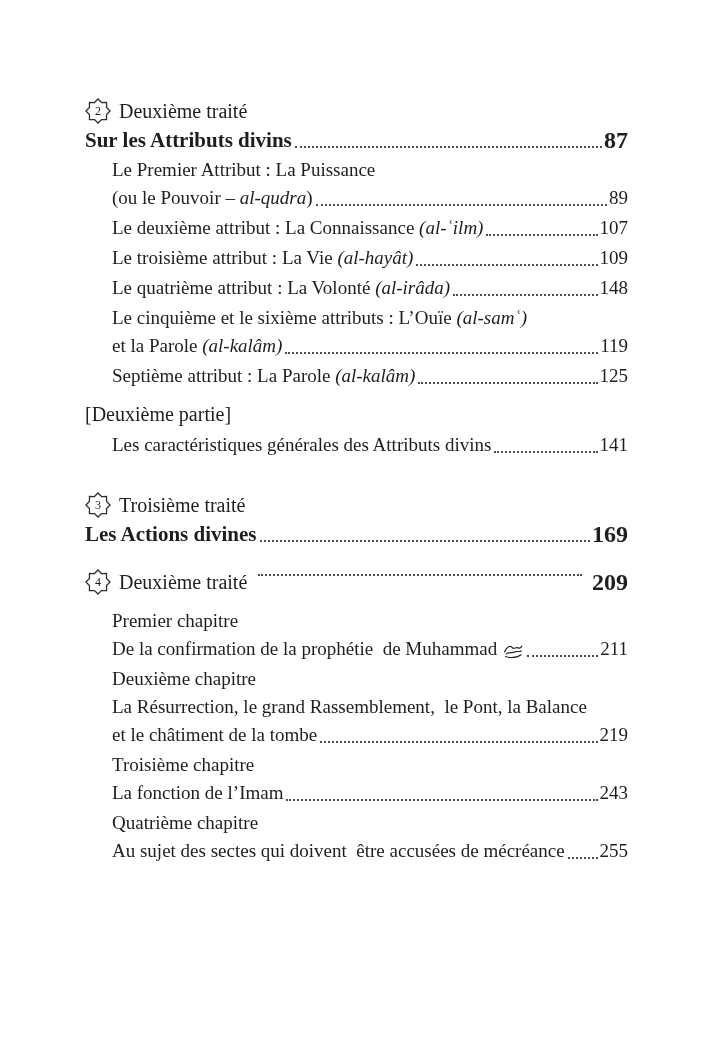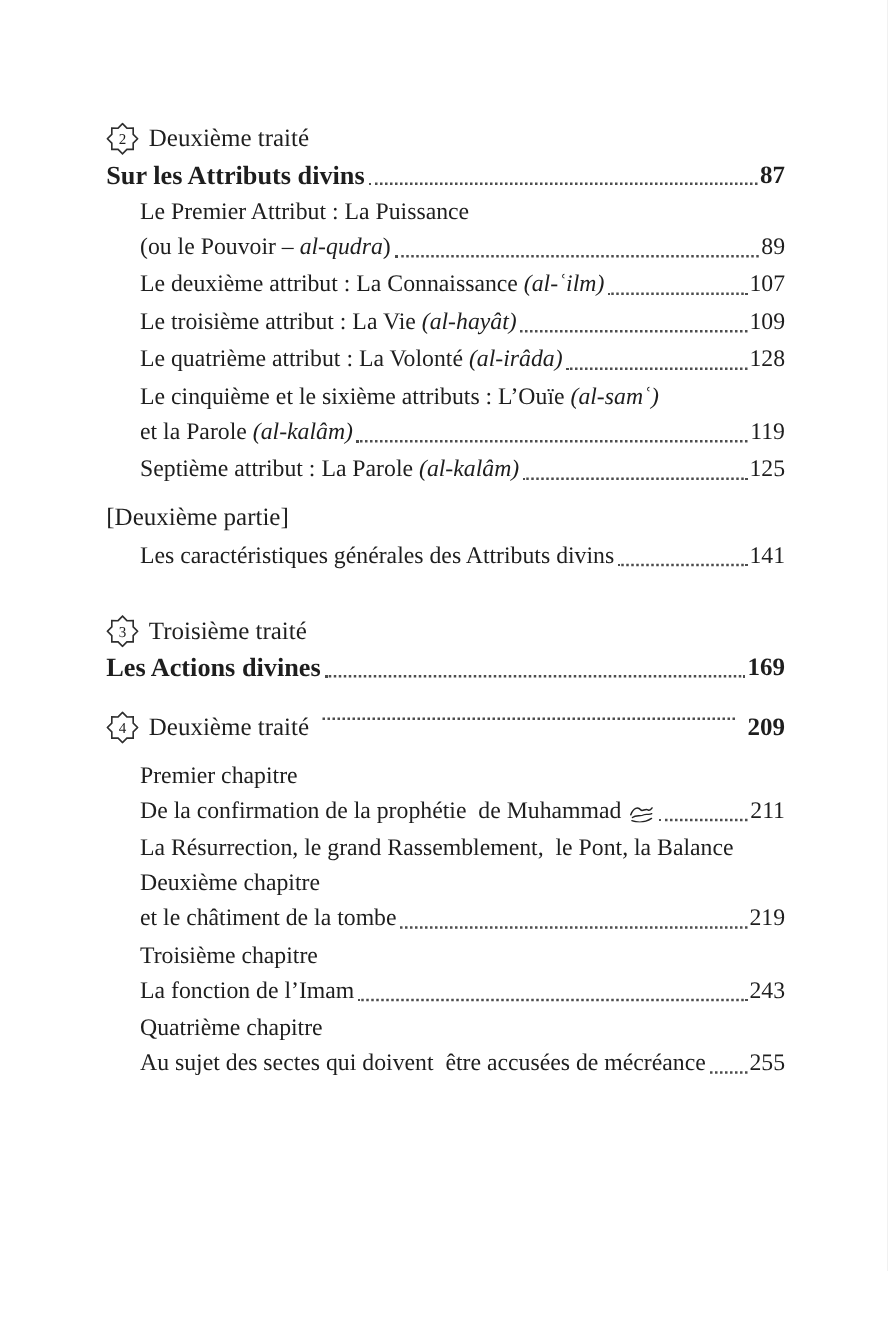--- a/index.html
+++ b/index.html
@@ -33,21 +33,21 @@
   .entry{margin-left:27px;text-align:center;}
   .seg{white-space:pre;}
   .it{font-style:italic;}
 
   .leader{flex:1 1 10px;min-width:8px;position:relative;margin:0 2px 0 3px;}
   .leader::after{
     content:"";position:absolute;left:0;right:0;bottom:6px;
     border-bottom:2px dotted var(--dots,#4d4d4d);
   }
   .pg{white-space:pre;}
-  .headline .pg,.section .pg{font-weight:bold;font-size:20px;}
+  .headline .pg,.section .pg{font-weight:bold;font-size:24px;}
 
   .saw{align-self:flex-end;margin:0 1px 5px 1px;flex:0 0 auto;}
   .saw path{fill:none;stroke:#222;stroke-linecap:round;}
 </style>
 </head>
 <body>
 
 <div class="page" style="--paper: #ffffff; --ink: #1e1e1e; --dots: #4d4d4d;">
   <div>
       <div class="block section">
@@ -88,21 +88,21 @@
           <span class="seg it">(al-hayât)</span>
           <span class="leader"></span>
           <span class="pg">109</span>
         </div>
       </div>
       <div class="block entry">
         <div class="line">
           <span class="seg">Le quatrième attribut : La Volonté </span>
           <span class="seg it">(al-irâda)</span>
           <span class="leader"></span>
-          <span class="pg">128</span>
+          <span class="pg">148</span>
         </div>
       </div>
       <div class="block entry">
         <div class="line">
           <span class="seg">Le cinquième et le sixième attributs : L’Ouïe </span>
           <span class="seg it">(al-samʿ)</span>
         </div>
         <div class="line">
           <span class="seg">et la Parole </span>
           <span class="seg it">(al-kalâm)</span>
@@ -157,24 +157,24 @@
             <path d="M1.5,10 C4,3.5 8,2.5 10.5,5.5 C12,7.5 14.5,4 17,5.5 C18.8,6.6 20,5 20.8,3.8" stroke-width="1.4"></path>
             <path d="M3,12.5 C6.5,9.5 10,12 13.5,10 C15.5,8.8 18,10.5 20.5,9" stroke-width="1.2"></path>
             <path d="M2.5,15.3 C8,17.3 15,16.8 20.3,13.3" stroke-width="1.3"></path>
           </svg>
           <span class="leader"></span>
           <span class="pg">211</span>
         </div>
       </div>
       <div class="block entry">
         <div class="line">
+          <span class="seg">Deuxième chapitre</span>
+        </div>
+        <div class="line">
           <span class="seg">La Résurrection, le grand Rassemblement,  le Pont, la Balance</span>
-        </div>
-        <div class="line">
-          <span class="seg">Deuxième chapitre</span>
         </div>
         <div class="line">
           <span class="seg">et le châtiment de la tombe</span>
           <span class="leader"></span>
           <span class="pg">219</span>
         </div>
       </div>
       <div class="block entry">
         <div class="line">
           <span class="seg">Troisième chapitre</span>

